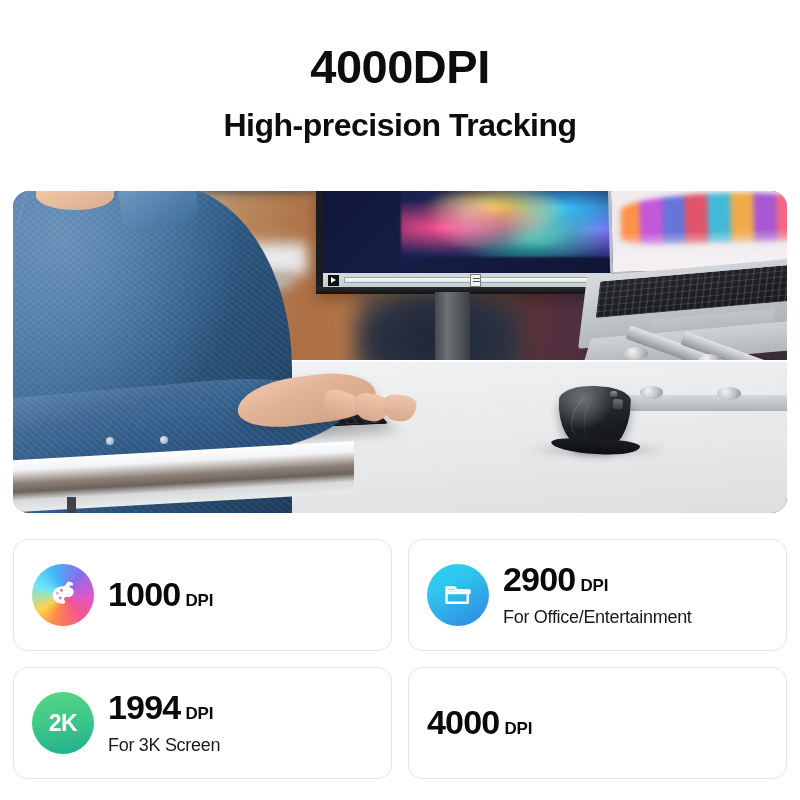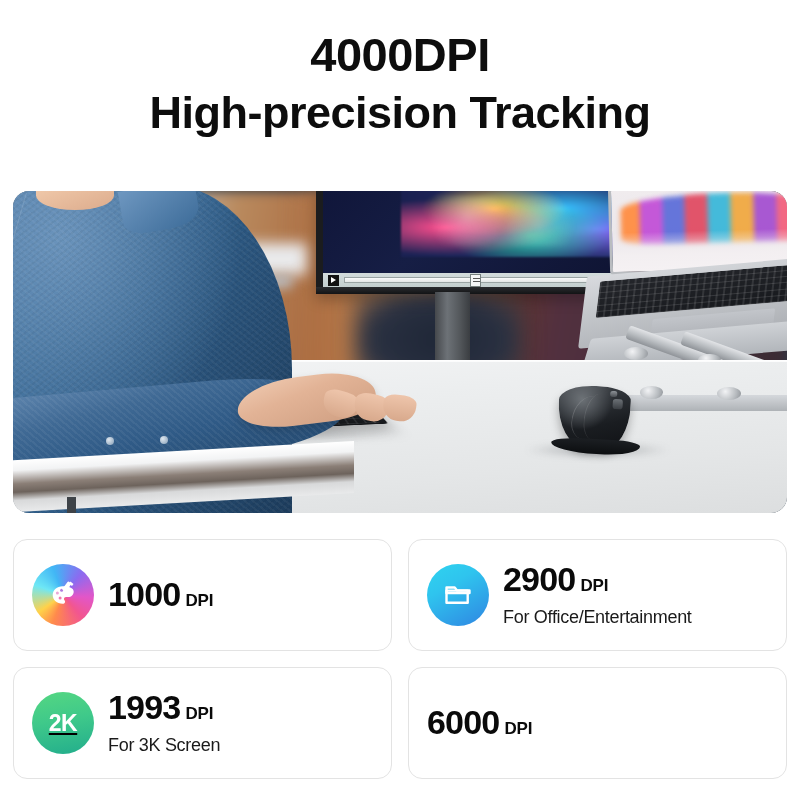--- a/index.html
+++ b/index.html
@@ -7,27 +7,27 @@
     width: 800px; height: 800px;
     background: #ffffff;
     font-family: "Liberation Sans", sans-serif;
     overflow: hidden;
   }
   .page { position: relative; width: 800px; height: 800px; background:#fff; }
 
   
   .heading {
     text-align: center;
-    padding-top: 26px;
+    padding-top: 38px;
     color: #0d0d0d;
     font-weight: 700;
     letter-spacing: -0.5px;
   }
   .heading .line1 { font-size: 47px; line-height: 58px; font-weight: 700; }
-  .heading .line2 { font-size: 45px; line-height: 58px; font-weight: 700; }
+  .heading .line2 { font-size: 32px; line-height: 58px; font-weight: 700; }
 
   
   .photo-wrap {
     position: absolute;
     left: 13px; top: 191px;
     width: 774px; height: 322px;
     border-radius: 16px;
     overflow: hidden;
     background: #2b3a4a;
   }
@@ -390,21 +390,21 @@
     position: relative;
     display:flex; align-items:center; justify-content:center;
   }
   .icon-palette {
     background:
       conic-gradient(from 200deg at 50% 50%,
         #ff8a4c 0deg, #ffd24a 35deg, #6ee7f5 90deg, #41b6f5 140deg,
         #8b6bf0 200deg, #e256c8 255deg, #f2568f 300deg, #ff8a4c 360deg);
   }
   .icon-folder { background: linear-gradient(150deg,#2fd4ef 0%, #2fc4ee 35%, #2f85e2 100%); }
-  .icon-2k     { background: linear-gradient(170deg,#55d782 0%, #3fc98a 45%, #22ad8c 100%); text-decoration: underline; }
+  .icon-2k     { background: linear-gradient(170deg,#55d782 0%, #3fc98a 45%, #22ad8c 100%); }
   .icon-8k     { background: linear-gradient(150deg,#9271ea 0%, #7b6ae4 50%, #5a6cd6 100%); }
   .icon-text {
     color:#ffffff; font-weight:800; font-size:23px; letter-spacing:-0.5px;
     font-family:"Liberation Sans", sans-serif;
   }
   .card-text { display:flex; flex-direction:column; gap:9px; min-width:0; }
   .line-top { display:flex; align-items:baseline; gap:5px; white-space:nowrap; }
   .dpi-num {
     font-size: 34px; font-weight: 800; color:#0a0a0a; letter-spacing:-0.8px; line-height:1.05;
   }
@@ -541,30 +541,30 @@
         <div class="dpi-sub">For Office/Entertainment</div>
       </div>
     </div>
 
     <div class="card">
       <div class="icon-circle icon-2k">
         <span class="icon-text">2K</span>
       </div>
       <div class="card-text">
         <div class="line-top">
-          <span class="dpi-num">1993</span>
+          <span class="dpi-num">1994</span>
           <span class="dpi-unit">DPI</span>
         </div>
         <div class="dpi-sub">For 3K Screen</div>
       </div>
     </div>
 
     <div class="card">
       <div class="card-text">
         <div class="line-top">
-          <span class="dpi-num">6000</span>
+          <span class="dpi-num">4000</span>
           <span class="dpi-unit">DPI</span>
         </div>
       </div>
     </div>
 
   </div>
 </div>
 
 </body></html>

